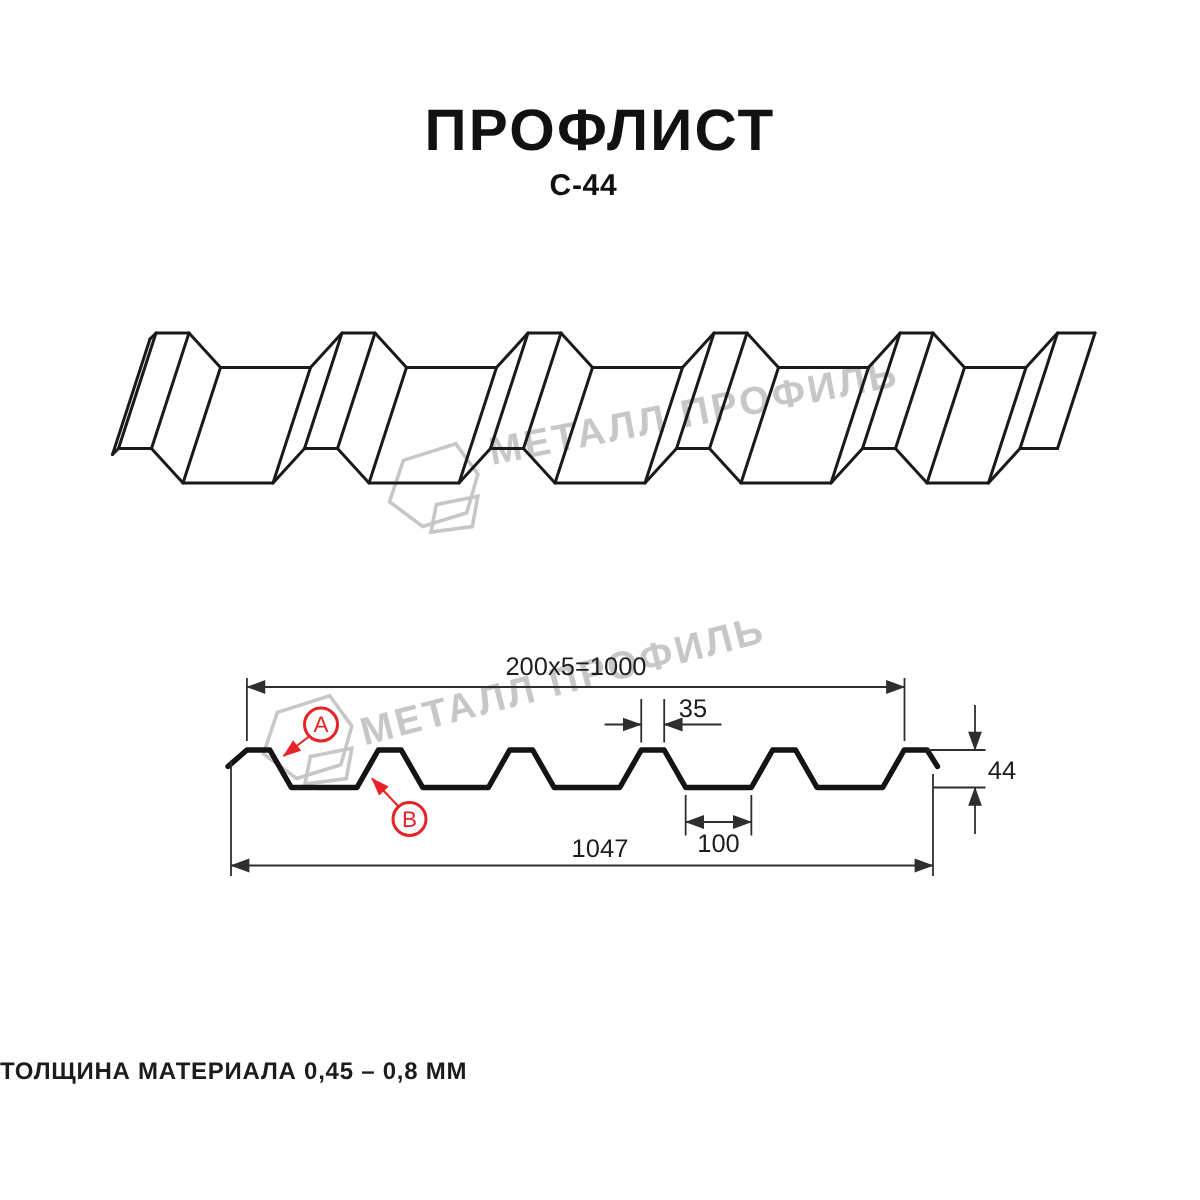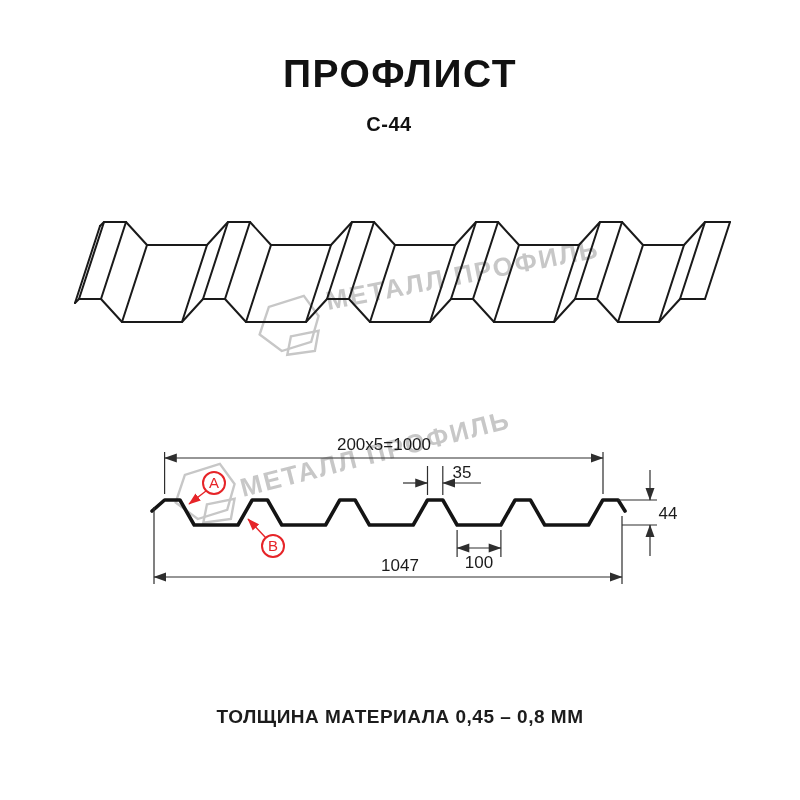--- a/index.html
+++ b/index.html
@@ -8,30 +8,30 @@
     --watermark-gray:#c7c7c7;
     --dim-gray:#2e2e2e;
   }
   html,body{margin:0;padding:0;}
   body{
     width:800px;height:800px;background:#ffffff;position:relative;overflow:hidden;
     font-family:"Liberation Sans","DejaVu Sans",sans-serif;color:var(--line-dark);
   }
   .page{position:absolute;inset:0;width:800px;height:800px;}
   .title{
-    position:absolute;left:0;top:52px;width:800px;text-align:center;
+    position:absolute;left:0;top:66px;width:800px;text-align:center;
     font-size:39px;font-weight:700;letter-spacing:1.5px;color:#111;
   }
   .subtitle{
     position:absolute;left:0;top:113px;width:778px;text-align:center;
     font-size:20px;font-weight:700;letter-spacing:0.5px;color:#111;
   }
   .footer-note{
-    position:absolute;left:0;top:706px;width:800px;text-align:center;
-    font-size:19px;font-weight:700;letter-spacing:0.5px;color:#1c1c1c;
+    position:absolute;left:0;top:706px;width:800px;
+    font-size:16px;font-weight:700;letter-spacing:0.5px;color:#1c1c1c;
   }
   svg{position:absolute;left:0;top:0;}
   .wm-text{
     fill:var(--watermark-gray);
     font-family:"Liberation Sans","DejaVu Sans",sans-serif;
     font-size:26px;font-weight:700;letter-spacing:2px;
   }
   .wm-shape{stroke:var(--watermark-gray);stroke-width:2.6;fill:none;stroke-linejoin:miter;}
   .sheet3d{stroke:var(--line-dark);stroke-width:2;fill:none;stroke-linejoin:round;stroke-linecap:round;}
   .profile-thick{stroke:#141414;stroke-width:3.6;fill:none;stroke-linejoin:round;stroke-linecap:round;}

